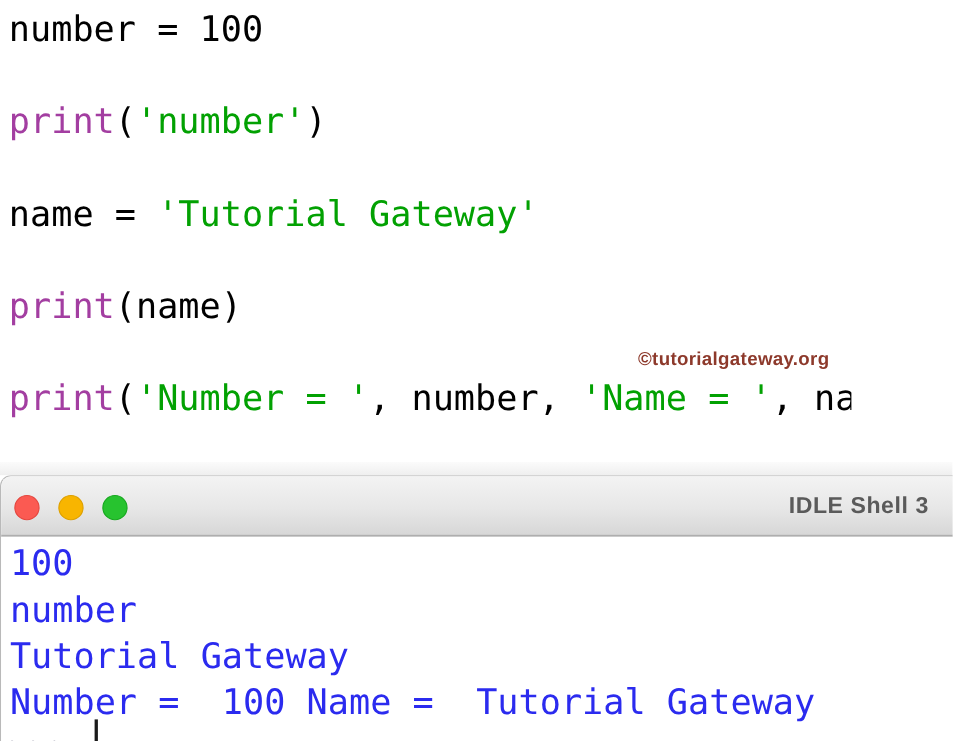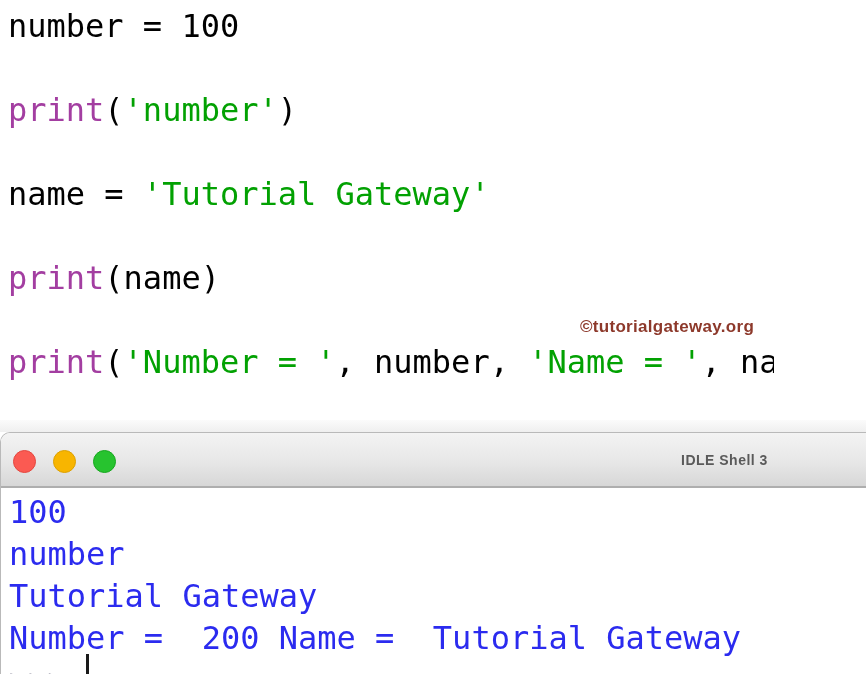--- a/index.html
+++ b/index.html
@@ -77,25 +77,25 @@
     top: 17px;
     width: 23px; height: 23px;
     border-radius: 50%;
     box-sizing: border-box;
   }
   .light-red    { left: 12px; background: var(--light-red);    border: 1px solid #e4473f; }
   .light-yellow { left: 52px; background: var(--light-yellow); border: 1px solid #dda000; }
   .light-green  { left: 92px; background: var(--light-green);  border: 1px solid #17a81f; }
   .titlebar-title {
     position: absolute;
-    left: 680px; top: 50%;
+    left: 716px; top: 50%;
     transform: translateY(-50%);
     font-family: "Liberation Sans", sans-serif;
     font-weight: bold;
-    font-size: 14px;
+    font-size: 21px;
     letter-spacing: 0.5px;
     color: var(--title-text);
     white-space: nowrap;
   }
   .shell-content {
     position: absolute;
     top: 55px; left: 0; right: 0; bottom: 0;
     background: #ffffff;
     padding: 3px 0 0 8px;
     font-size: 32px;
@@ -133,18 +133,18 @@
   <div class="titlebar">
     <span class="light light-red"></span>
     <span class="light light-yellow"></span>
     <span class="light light-green"></span>
     <span class="titlebar-title">IDLE Shell 3</span>
   </div>
   <div class="shell-content" id="shell-output-area">
       <div class="code-line"><span class="seg-stdout">100</span></div>
       <div class="code-line"><span class="seg-stdout">number</span></div>
       <div class="code-line"><span class="seg-stdout">Tutorial Gateway</span></div>
-      <div class="code-line"><span class="seg-stdout">Number =  200 Name =  Tutorial Gateway</span></div>
+      <div class="code-line"><span class="seg-stdout">Number =  100 Name =  Tutorial Gateway</span></div>
       <div class="code-line"><span class="seg-prompt">&gt;&gt;&gt;</span></div>
     </div>
 </div>
 
 <div class="text-cursor"></div>
 
 </body></html>

